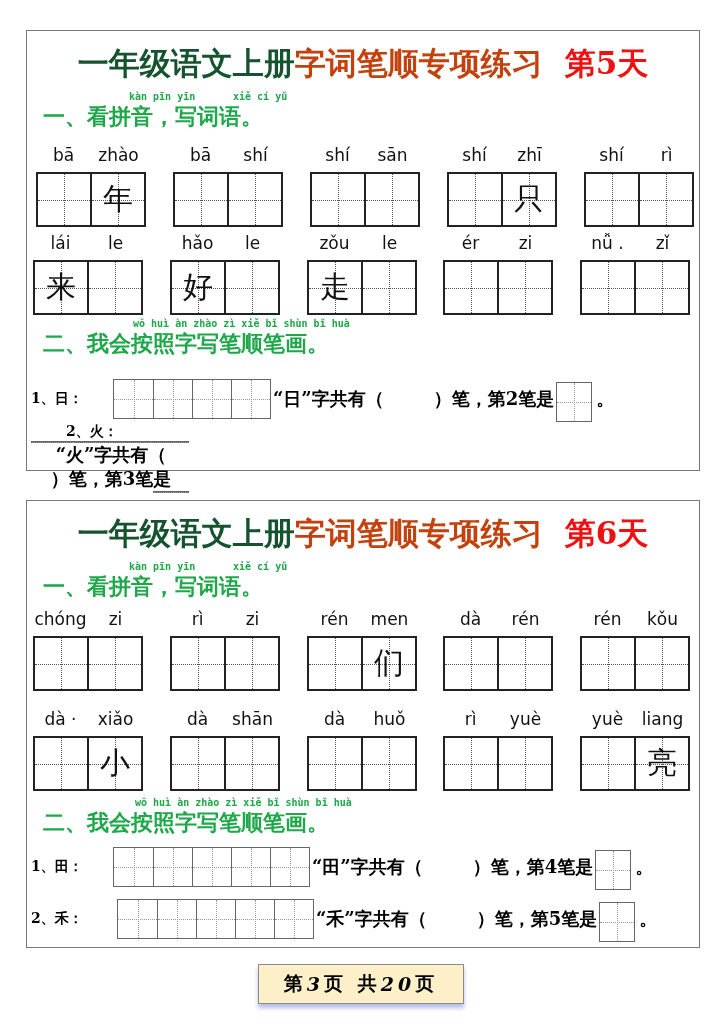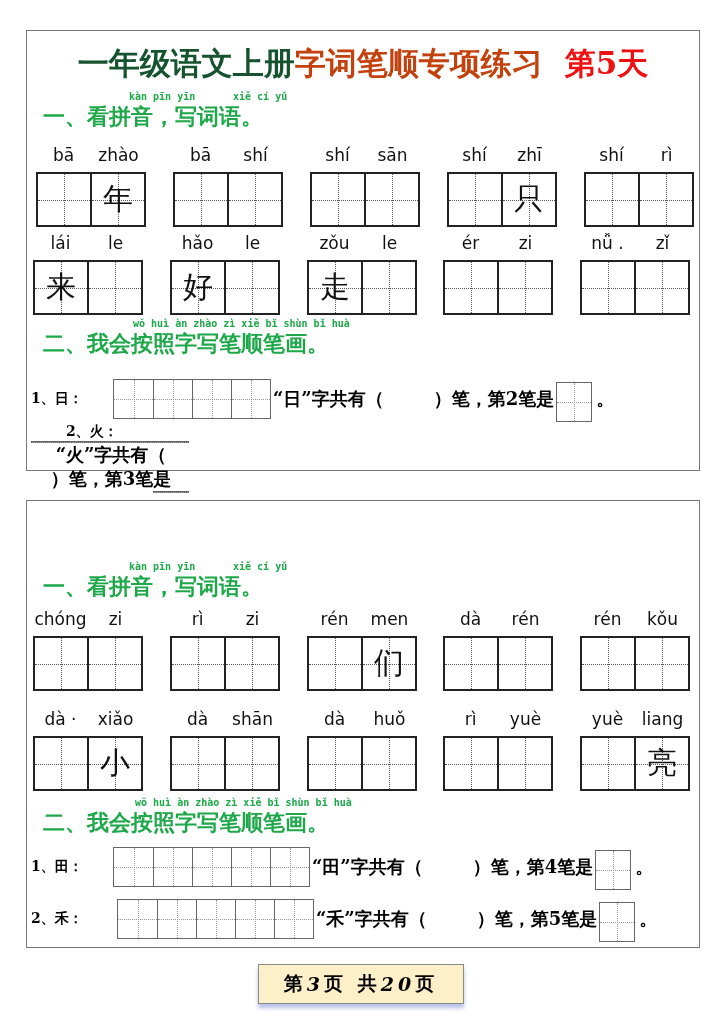--- a/index.html
+++ b/index.html
@@ -270,20 +270,23 @@
       </div>
     <span class="q">“火”字共有（</span>
       <span class="paren-gap"></span>
       <span class="q">）笔，第3笔是</span>
     <div class="ansbox"></div>
     <span class="period">。</span>
   </div>
 </div>
 
 <div class="panel p2">
+  <div class="title">
+    <span class="t-black">一年级语文上册</span><span class="t-blue">字词笔顺专项练习</span><span class="t-red">第6天</span>
+  </div>
 
   <div class="sec-head" style="top:60px;">
     <span class="py" style="left:54px;">kàn pīn yīn</span>
     <span class="py" style="left:158px;">xiě cí yǔ</span>
     <span class="label">一、看拼音，写词语。</span>
   </div>
 
   <div class="word" style="left:6px; top:108px;">
     <div class="pinyin">
         <span>chóng</span>

